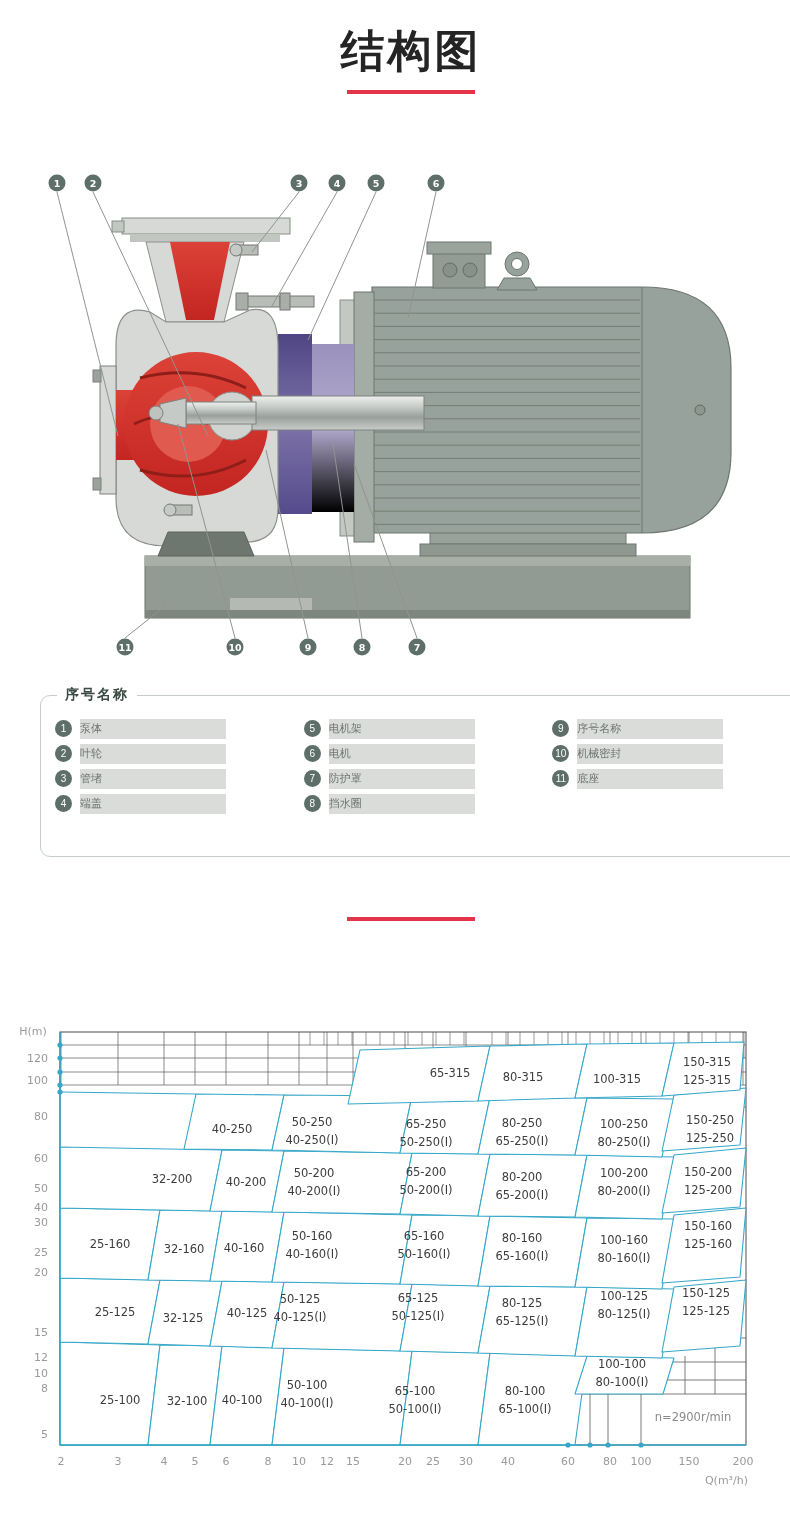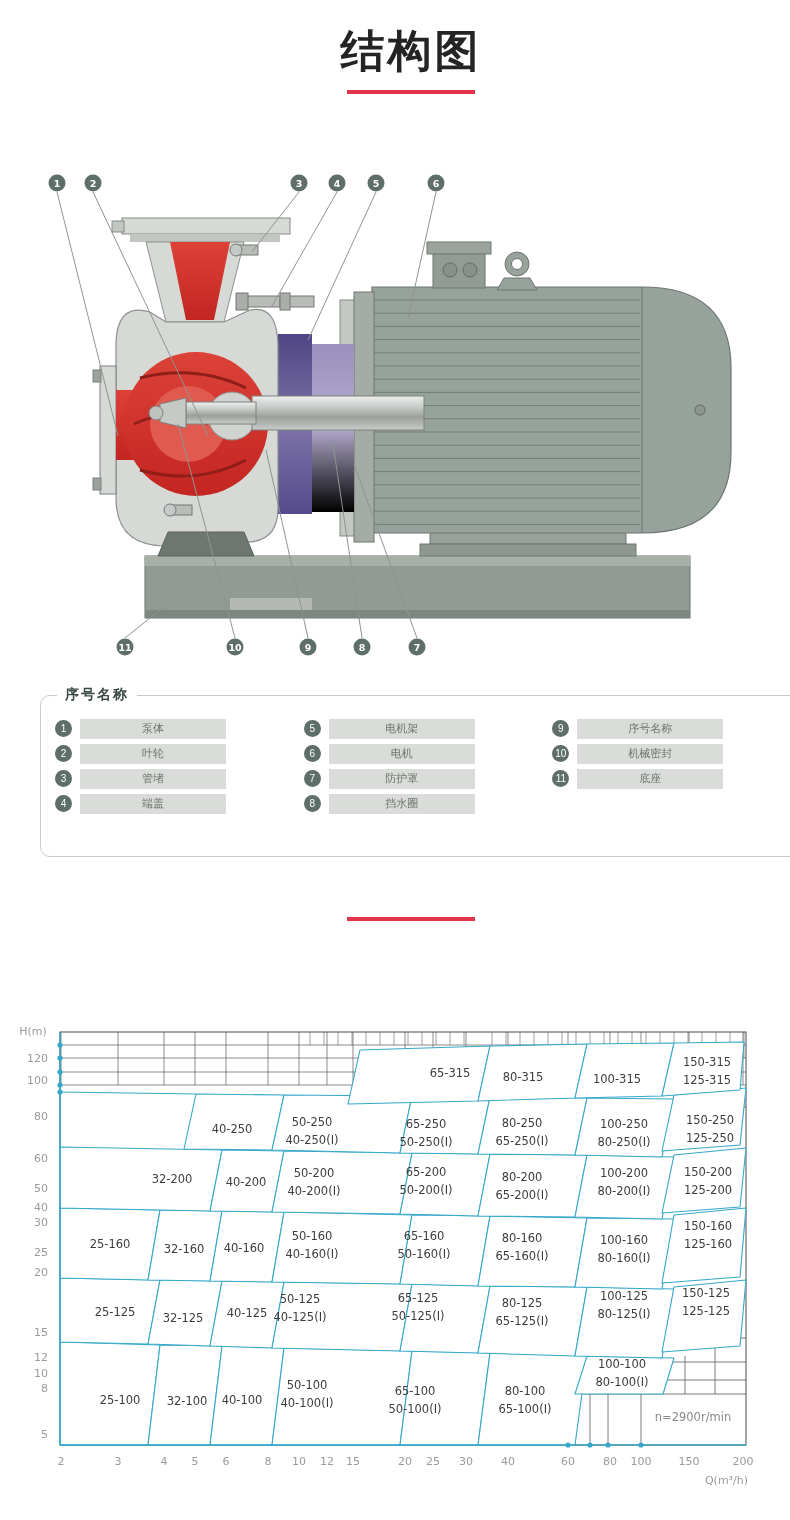--- a/index.html
+++ b/index.html
@@ -13,21 +13,21 @@
   .chart{position:absolute;left:0;top:1005px;width:790px;height:515px;}
   .panel{position:absolute;left:40px;top:695px;width:776px;height:162px;
          border:1px solid #c6cdc9;border-radius:10px;box-sizing:border-box;}
   .panel-title{position:absolute;top:-10px;left:16px;background:#fff;padding:0 8px;
          font-size:14px;font-weight:bold;color:#3c4a44;letter-spacing:2px;}
   .panel-grid{display:grid;grid-template-columns:repeat(3,1fr);grid-template-rows:repeat(4,1fr);
          grid-auto-flow:column;padding:20px 14px 10px;height:calc(100% - 30px);box-sizing:border-box;}
   .part-row{display:flex;align-items:center;gap:8px;}
   .badge{width:17px;height:17px;border-radius:50%;background:#5d6f68;color:#fff;font-size:10px;
          display:flex;align-items:center;justify-content:center;flex:0 0 17px;}
-  .bar{width:146px;height:20px;background:#d9dcd9;display:flex;align-items:center;justify-content:center;}
+  .bar{width:146px;height:20px;background:#d9dcd9;display:flex;align-items:center;}
   .bar span{font-size:11px;color:#6f746f;}
   svg text{font-family:"DejaVu Sans","Liberation Sans",sans-serif;}
 </style>
 </head>
 <body>
 
 <div class="sec-title" id="t1">
   <div class="t-text">结构图</div>
   <div class="t-underline" style="background: rgb(227, 52, 74);"></div>
 </div>

